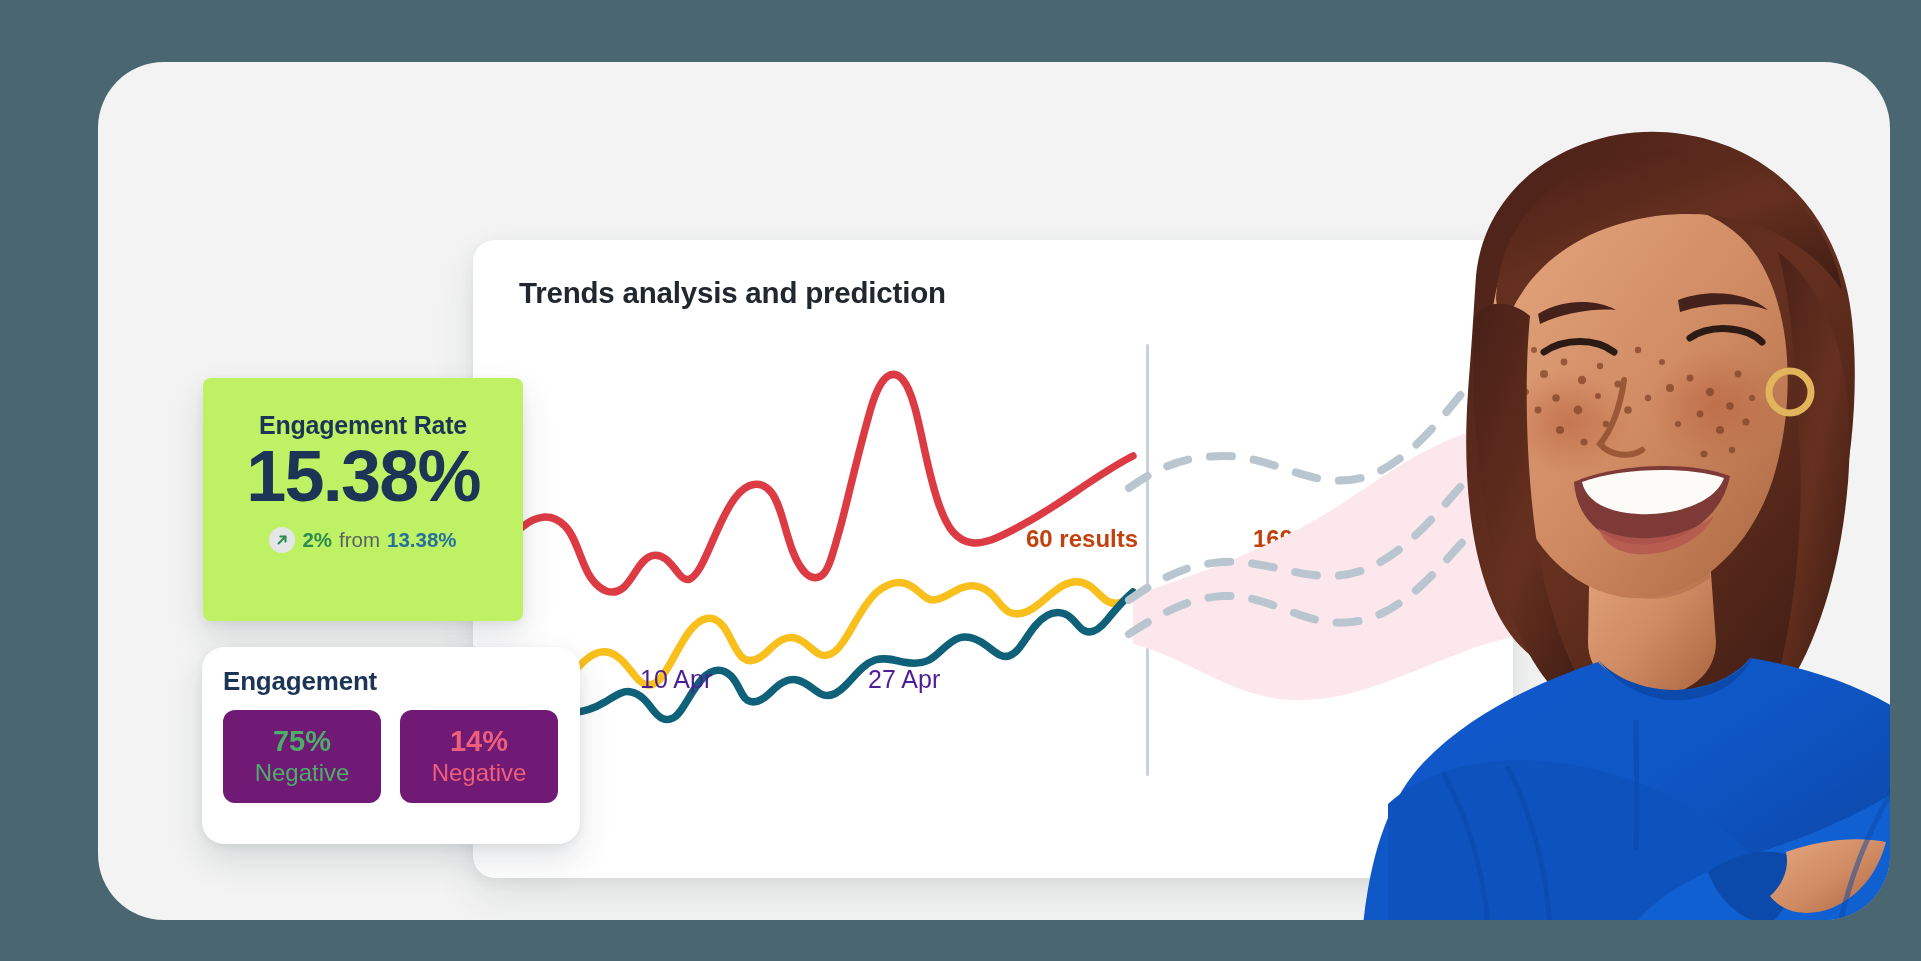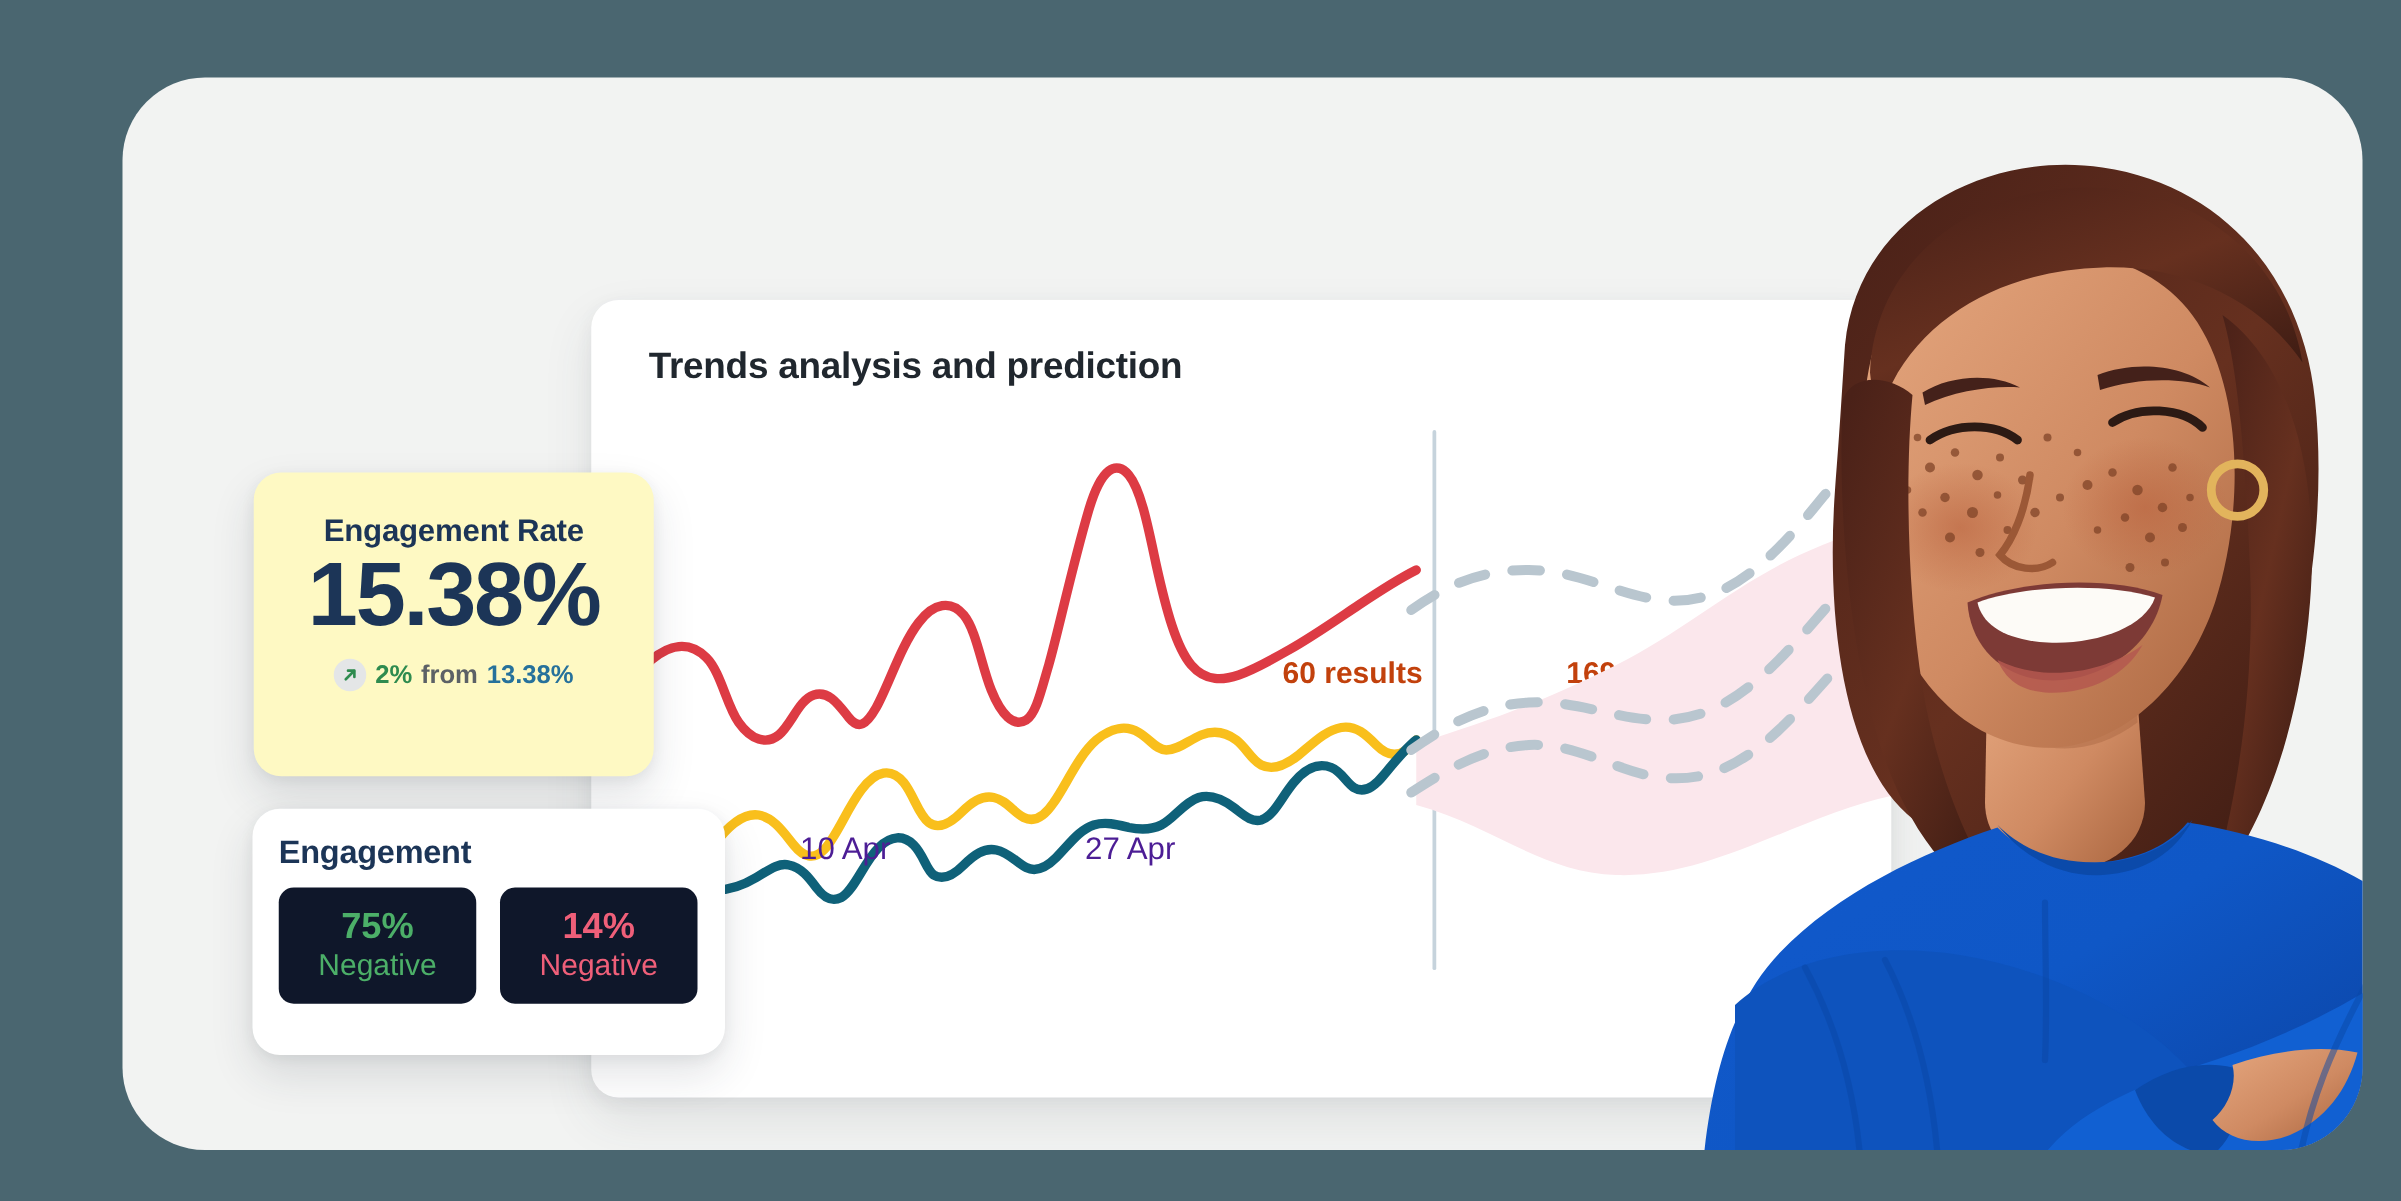--- a/index.html
+++ b/index.html
@@ -96,22 +96,22 @@
   .axis-apr-1 { left: 167px; top: 425px; }
   .axis-apr-2 { left: 395px; top: 425px; }
 
   
   .engagement-card {
     position: absolute;
     left: 105px;
     top: 316px;
     width: 320px;
     height: 243px;
-    background: #fef9c3;
-    border-radius: 22px;
+    background: #bef264;
+    border-radius: 8px;
     box-shadow: 0 16px 34px rgba(40, 50, 60, 0.13),
                 0 3px 10px rgba(40, 50, 60, 0.07);
     text-align: center;
   }
   .eng-title {
     margin-top: 33px;
     font-size: 25px;
     font-weight: bold;
     color: #1c3557;
     letter-spacing: -0.2px;
@@ -138,21 +138,21 @@
     width: 26px;
     height: 26px;
     border-radius: 50%;
     background: #e4e6e7;
     display: inline-flex;
     align-items: center;
     justify-content: center;
     flex: 0 0 auto;
   }
   .delta-pct  { color: #2e8b4f; }
-  .delta-from { color: #5c6166; font-weight: bold; }
+  .delta-from { color: #5c6166; font-weight: normal; }
   .delta-prev { color: #26719b; }
 
   
   .sentiment-card {
     position: absolute;
     left: 104px;
     top: 585px;
     width: 378px;
     height: 197px;
     background: #ffffff;
@@ -173,21 +173,21 @@
     position: absolute;
     left: 21px;
     top: 63px;
     display: flex;
     gap: 19px;
   }
   .sent-tile {
     width: 158px;
     height: 93px;
     border-radius: 12px;
-    background: #0f172a;
+    background: #701a75;
     display: flex;
     flex-direction: column;
     align-items: center;
     justify-content: center;
   }
   .sent-pct {
     font-size: 29px;
     font-weight: bold;
     line-height: 1.15;
   }

